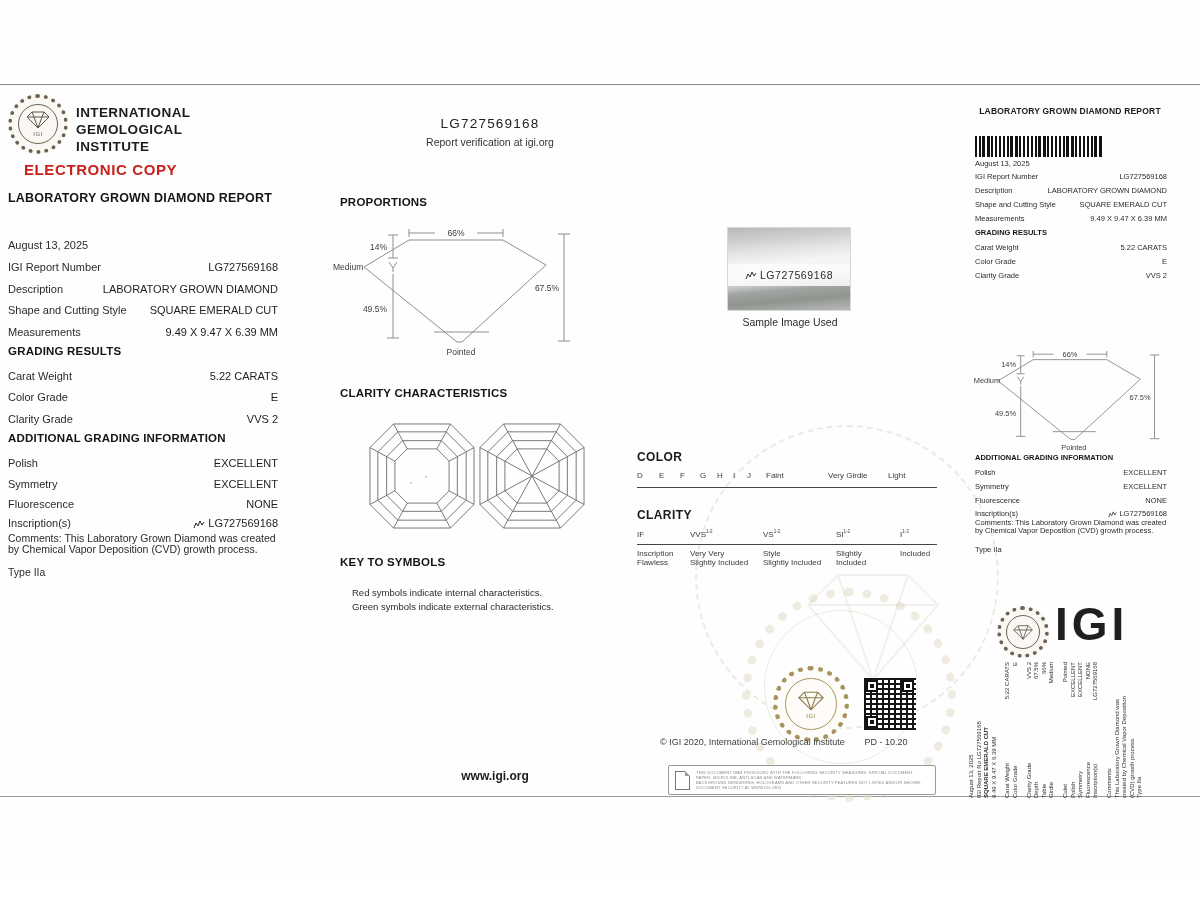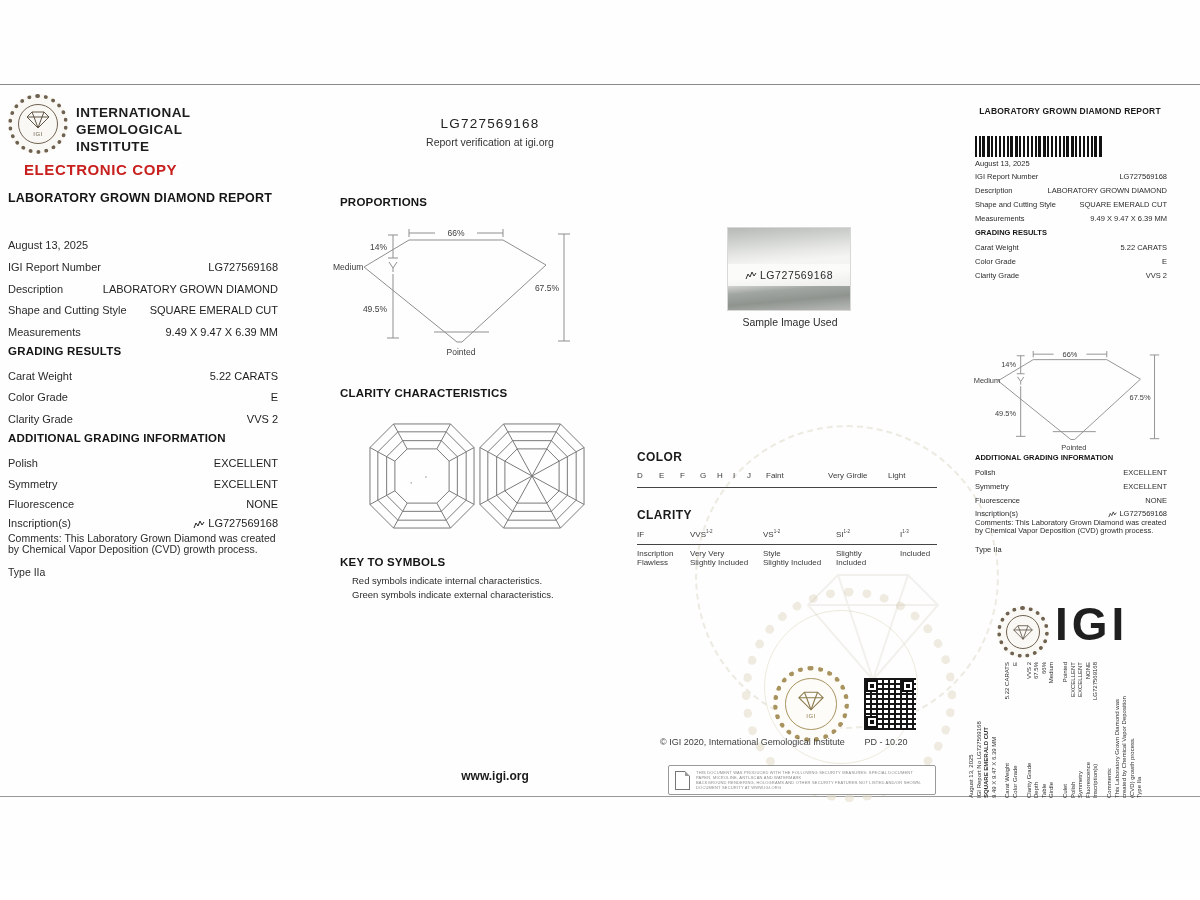--- a/index.html
+++ b/index.html
@@ -30,21 +30,21 @@
   .l-date{position:absolute;left:8px;top:239px;font-size:11px;color:#2b2b2b;}
   .lrow{position:absolute;left:8px;width:270px;display:flex;justify-content:space-between;font-size:11px;color:#2b2b2b;}
   .lrow .val{text-align:right;color:#1d1d1d;}
   .lhead{position:absolute;left:8px;font-size:11.5px;font-weight:bold;color:#151515;letter-spacing:.2px;}
   .l-comments{position:absolute;left:8px;top:533px;width:274px;font-size:10.5px;line-height:11px;color:#2b2b2b;}
   .l-type{position:absolute;left:8px;top:566px;font-size:10.5px;color:#2b2b2b;}
   
   .m-number{position:absolute;left:380px;top:116px;width:220px;text-align:center;font-size:13.5px;letter-spacing:1.2px;color:#222;}
   .m-verif{position:absolute;left:380px;top:136px;width:220px;text-align:center;font-size:10.5px;color:#333;}
   .m-head{position:absolute;font-size:11.5px;font-weight:bold;color:#151515;letter-spacing:.2px;}
-  .key-line{position:absolute;left:352px;font-size:9.5px;color:#2b2b2b;}
+  .key-line{position:absolute;left:352px;font-size:9.5px;color:#2b2b2b;margin-top:12px;}
   .igiorg{position:absolute;left:430px;top:769px;width:130px;text-align:center;font-size:12px;font-weight:bold;color:#1b1b1b;}
   svg text{font-family:"Liberation Sans",sans-serif;}
   .prop-svg{position:absolute;}
   
   .sample-img{position:absolute;left:728px;top:228px;width:122px;height:82px;
     background:linear-gradient(175deg,#b6b9b6 0%,#ced1ce 16%,#e6e7e5 30%,#f5f5f3 42%,#f3f3f1 56%,#a2a6a3 72%,#90948f 84%,#b7bab7 100%);
     box-shadow:0 0 0 1px #d8d8d6;}
   .sample-band{position:absolute;left:0;top:36px;width:122px;height:22px;background:rgba(252,252,250,.85);
     display:flex;align-items:center;justify-content:center;gap:3px;}
   .sample-ins{font-size:10.5px;letter-spacing:.6px;color:#2a2a2a;}

